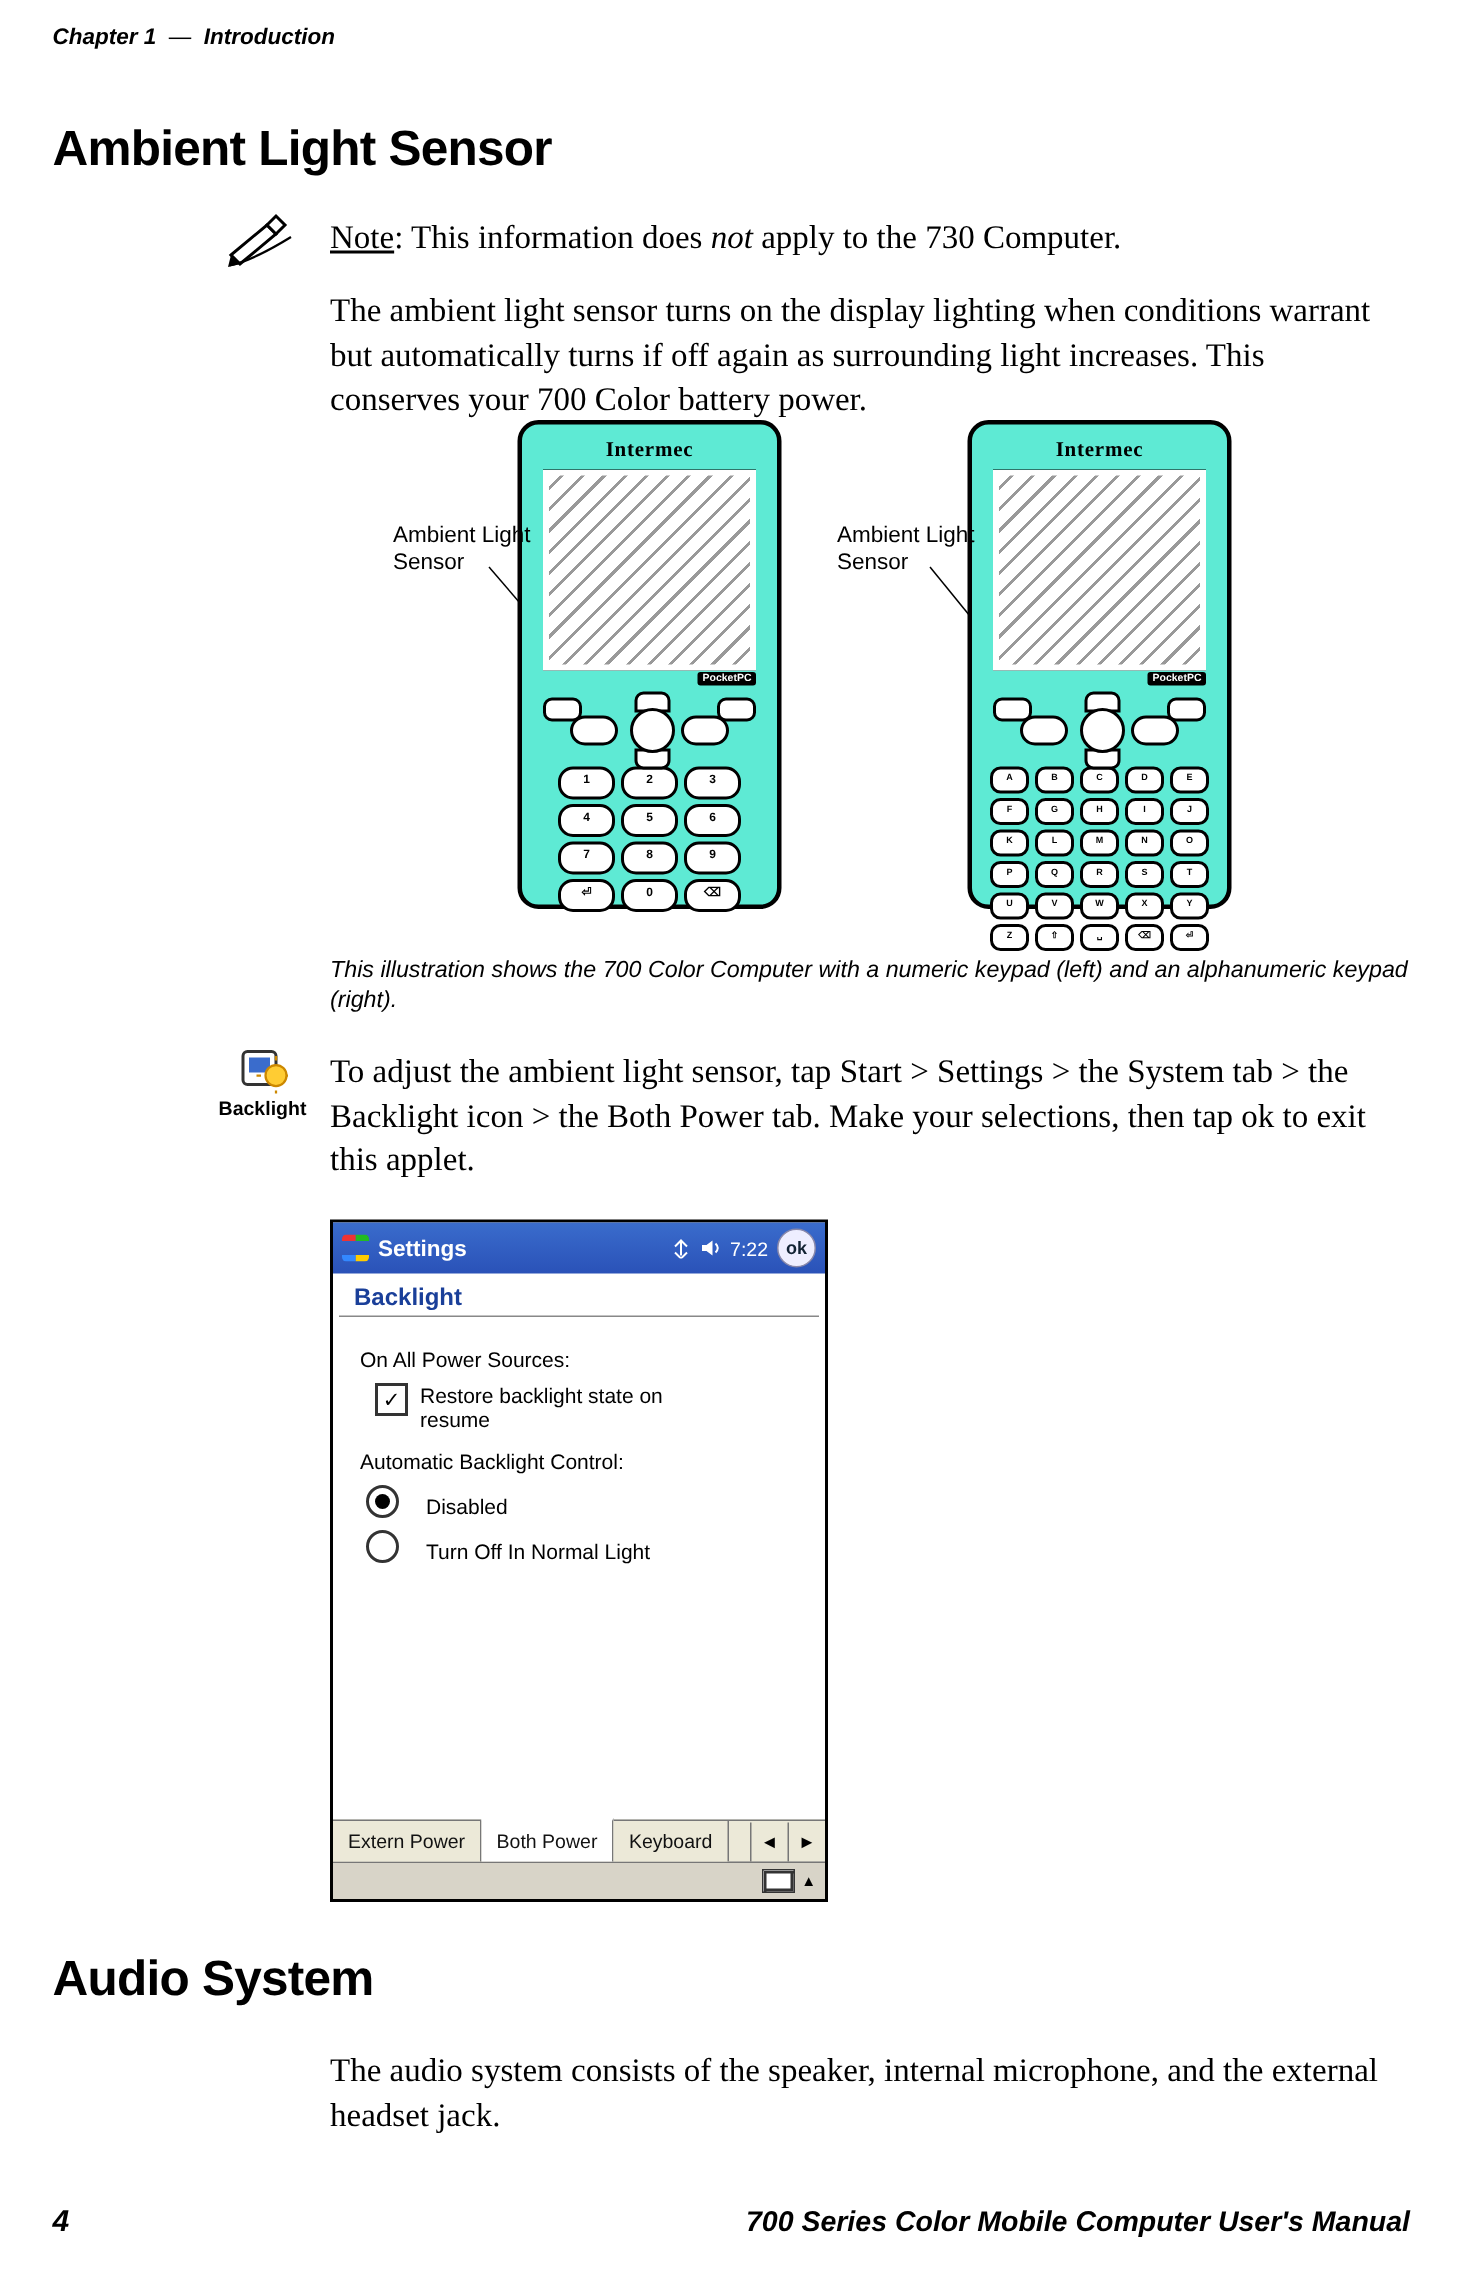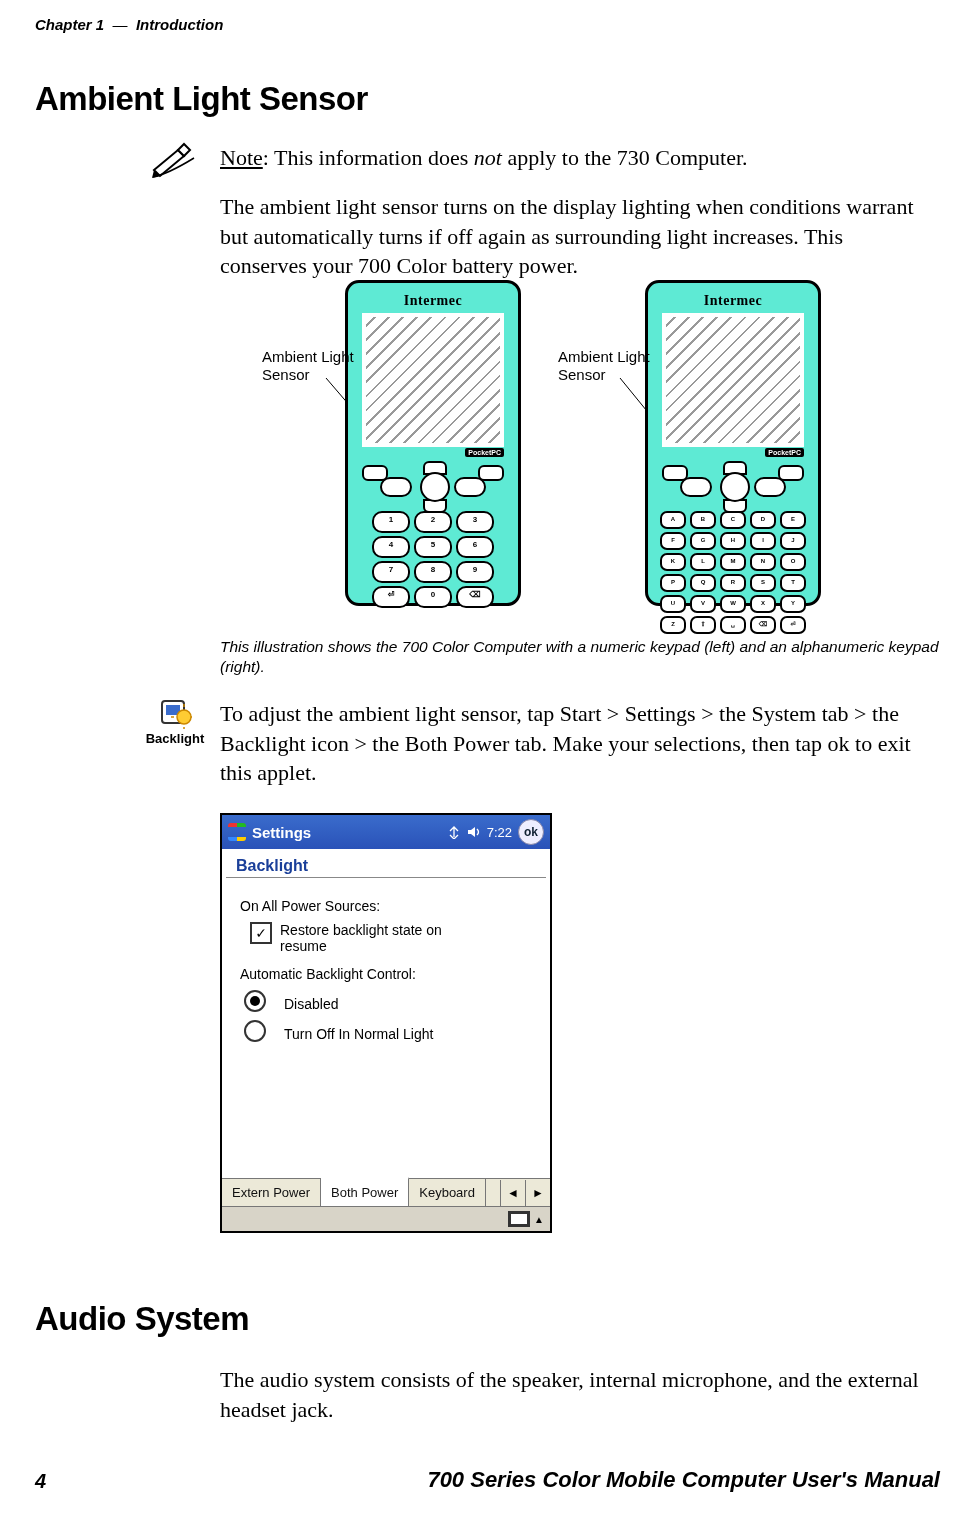--- a/index.html
+++ b/index.html
@@ -237,20 +237,21 @@
   }
   .radio.checked:after {
     content: ''; width: 10px; height: 10px; background: #000; border-radius: 50%;
   }
   .shot-tabs {
     display: flex;
     border-top: 1px solid #777;
     background: #ece9d8;
     font-family: Tahoma, Arial, sans-serif;
     font-size: 13px;
+    margin-top: 35px;
   }
   .shot-tab {
     padding: 6px 10px;
     border-right: 1px solid #777;
     color: #111;
     background: #ece9d8;
   }
   .shot-tab.active {
     background: #fff;
     border-top: 2px solid #fff;
@@ -292,21 +293,21 @@
     font-style: italic;
     font-size: 20px;
   }
   .page-foot-title {
     position: absolute;
     right: 35px;
     bottom: 26px;
     font-family: 'Segoe UI', Arial, sans-serif;
     font-weight: 800;
     font-style: italic;
-    font-size: 22px;
+    font-size: 19px;
   }
 </style>
 </head>
 <body>
 
 <div class="runhead sans">
   <span class="ch">Chapter 1</span>
   &nbsp;<span class="dash">—</span>&nbsp;
   <span class="ch">Introduction</span>
 </div>

